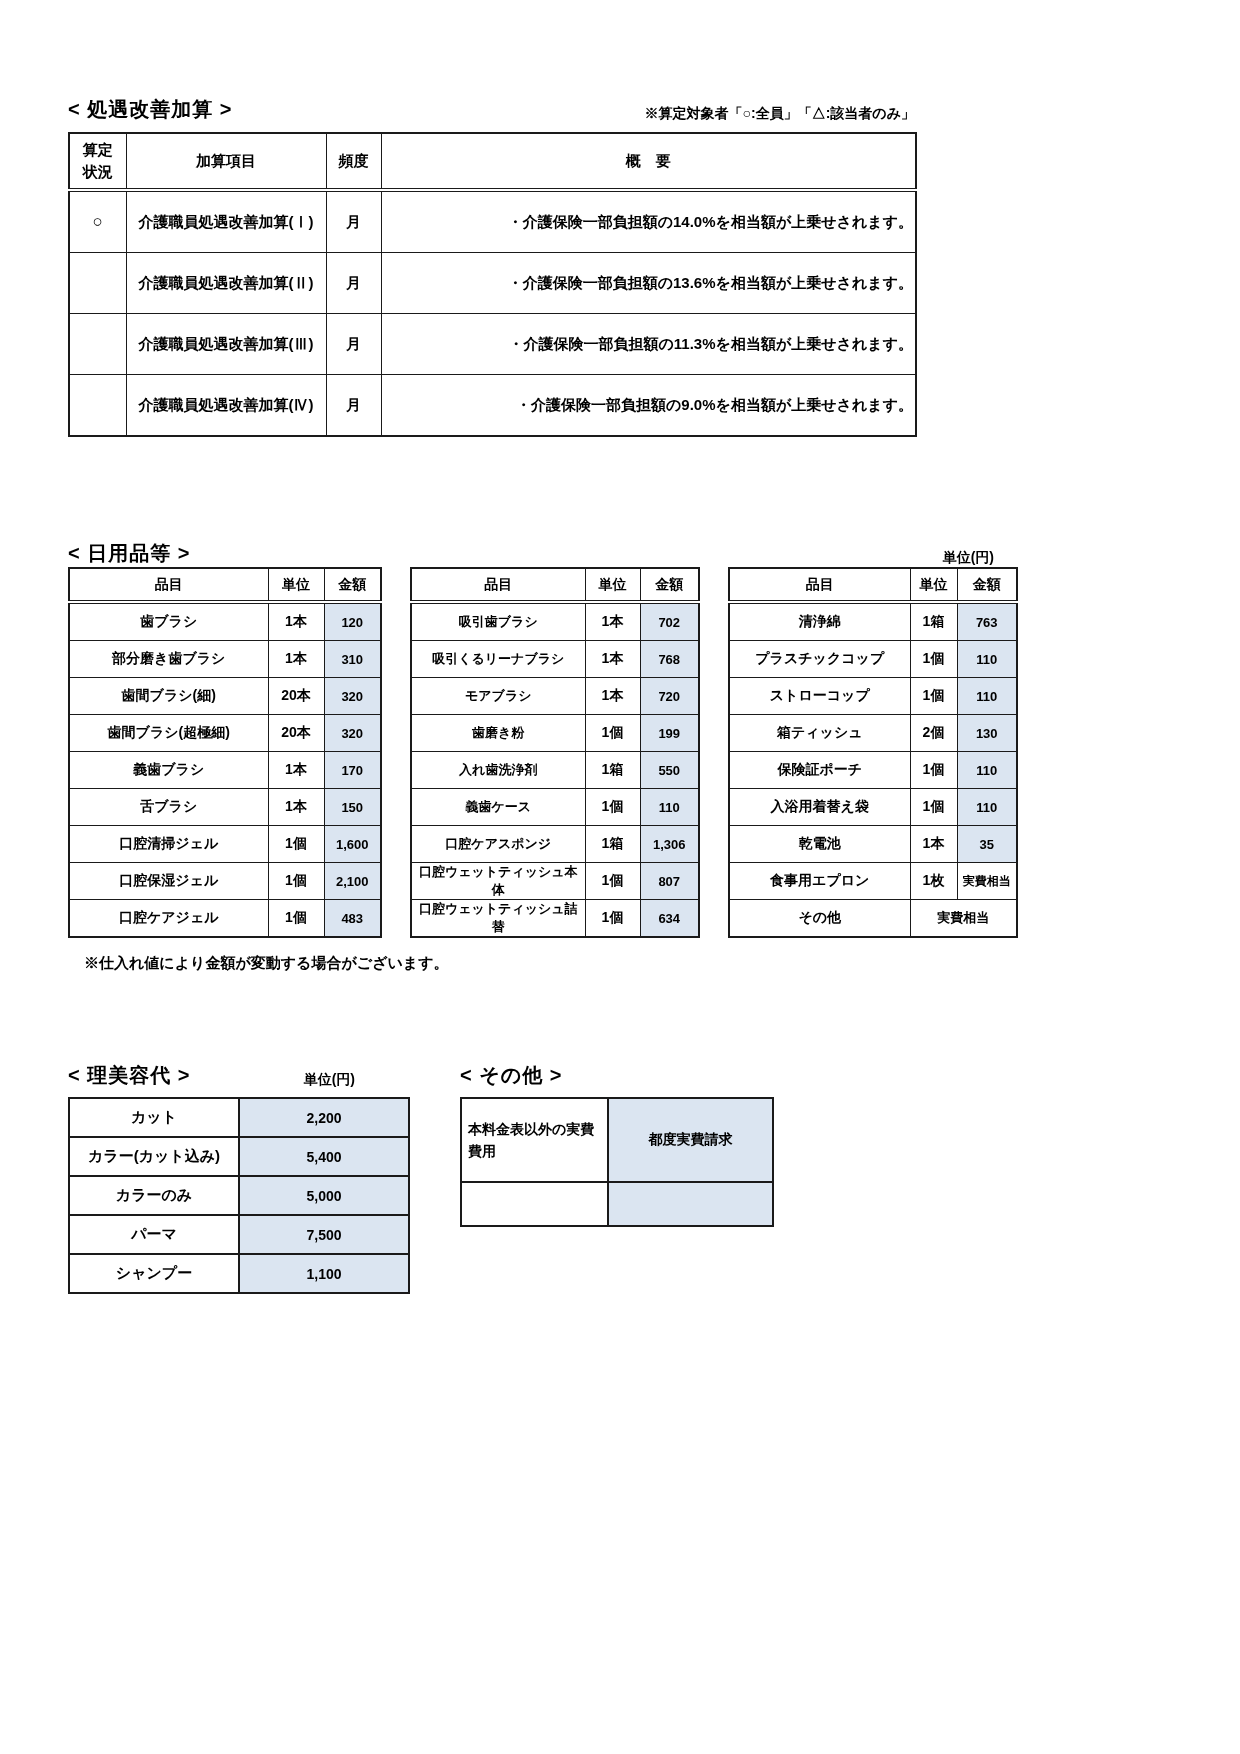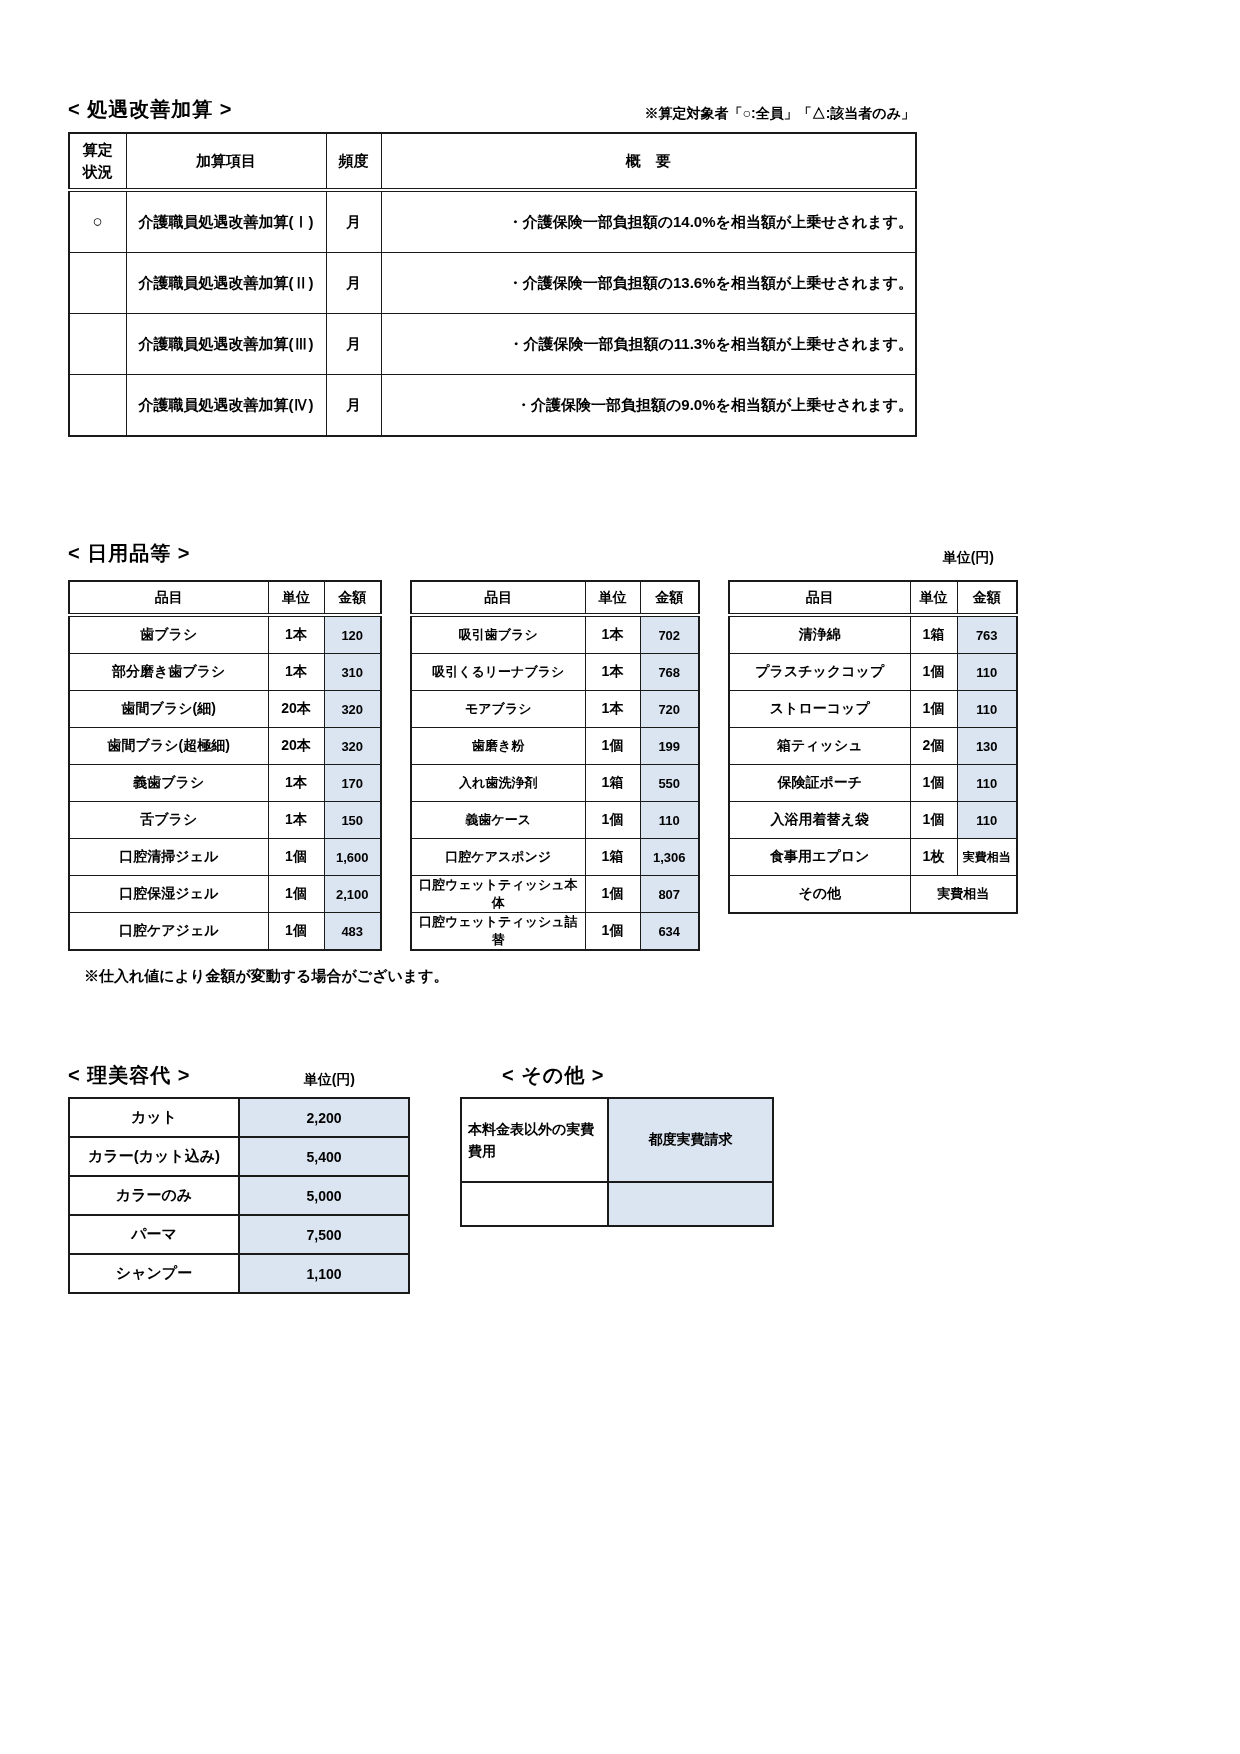--- a/index.html
+++ b/index.html
@@ -23,21 +23,21 @@
   #sec-kasan{left:68px;top:96px;width:847px;}
   #sec-kasan .sec-head{margin-bottom:9px;}
   .kasan-table{width:847px;}
   .kasan-table thead th{height:54px;font-size:15px;border-bottom:4px double #1a1a1a;white-space:pre-line;line-height:1.5;}
   .kasan-table tbody td{height:60px;font-size:15px;}
   .kasan-table td.summary-cell{text-align:right;padding-left:9px;}
   .kasan-table td.status-cell{font-size:17px;}
 
   
   #sec-daily{left:68px;top:540px;width:944px;}
-  #sec-daily .sec-head{margin-bottom:13px;}
+  #sec-daily .sec-head{}
   .daily-tables{display:flex;gap:28px;align-items:flex-start;}
   .daily-table thead th{height:31px;font-size:14px;border-bottom:4px double #1a1a1a;}
   .daily-table tbody td{height:36px;font-size:14px;}
   .daily-table td.price-cell{background:#dbe5f1;font-size:13px;}
   .daily-table td.price-cell.nofill{background:#ffffff;font-size:12px;}
   .daily-table td.merged-cell{background:#ffffff;font-size:13px;}
   .daily-t0{width:312px;} .daily-t1{width:288px;} .daily-t2{width:288px;}
   .daily-t0 col.c-item{width:199px}.daily-t0 col.c-unit{width:56px}.daily-t0 col.c-price{width:57px}
   .daily-t1 col.c-item{width:174px}.daily-t1 col.c-unit{width:55px}.daily-t1 col.c-price{width:59px}
   .daily-t2 col.c-item{width:181px}.daily-t2 col.c-unit{width:47px}.daily-t2 col.c-price{width:60px}
@@ -47,21 +47,21 @@
   
   #sec-beauty{left:68px;top:1062px;width:305px;}
   #sec-beauty .sec-head{margin-bottom:8px;}
   .beauty-table{width:340px;}
   .beauty-table td{height:37px;font-size:15px;border:2px solid #1a1a1a;}
   .beauty-table td.price-cell{background:#dbe5f1;font-size:14px;}
   .beauty-table col.c-label{width:170px}.beauty-table col.c-price{width:170px}
 
   
   #sec-other{left:460px;top:1062px;width:312px;}
-  #sec-other .sec-head{margin-bottom:8px;margin-left:42px;}
+  #sec-other .sec-head{margin-bottom:8px;}
   .other-table{width:312px;}
   .other-table td{border:2px solid #1a1a1a;font-size:14px;}
   .other-table col.c-label{width:147px}.other-table col.c-value{width:165px}
   .other-table td.label-cell{text-align:left;padding:4px 6px;line-height:1.6;}
   .other-table td.value-cell{background:#dbe5f1;}
   .other-table tr.r0 td{height:74px;}
   .other-table tr.r1 td{height:34px;}
 </style>
 </head>
 <body>
@@ -282,20 +282,25 @@
     <td class="item-cell">保険証ポーチ</td>
     <td class="unit-cell">1個</td>
     <td class="price-cell">110</td>
   </tr>
           <tr>
     <td class="item-cell">入浴用着替え袋</td>
     <td class="unit-cell">1個</td>
     <td class="price-cell">110</td>
   </tr>
           <tr>
+    <td class="item-cell">乾電池</td>
+    <td class="unit-cell">1本</td>
+    <td class="price-cell">35</td>
+  </tr>
+          <tr>
     <td class="item-cell">食事用エプロン</td>
     <td class="unit-cell">1枚</td>
     <td class="price-cell nofill">実費相当</td>
   </tr>
           <tr>
     <td class="item-cell">その他</td>
 
     <td class="merged-cell" colspan="2">実費相当</td>
   </tr>
         </tbody>

